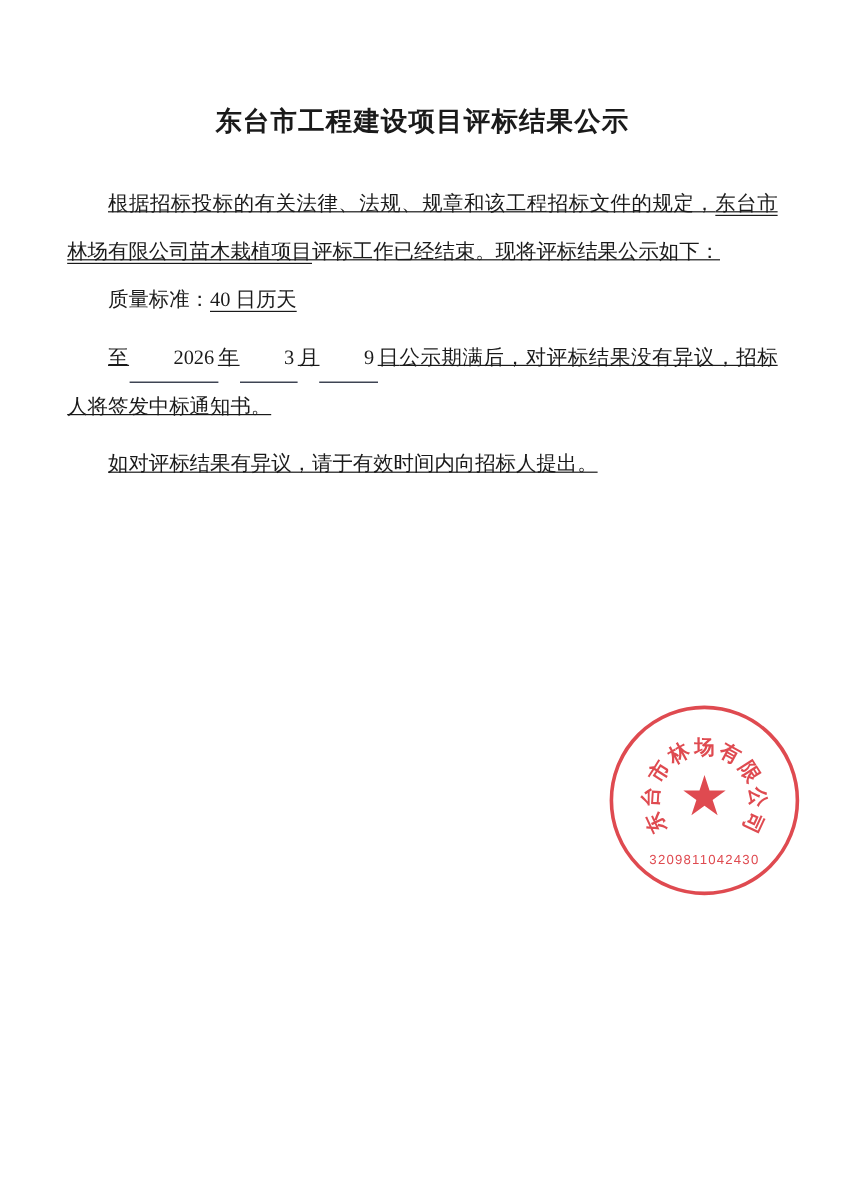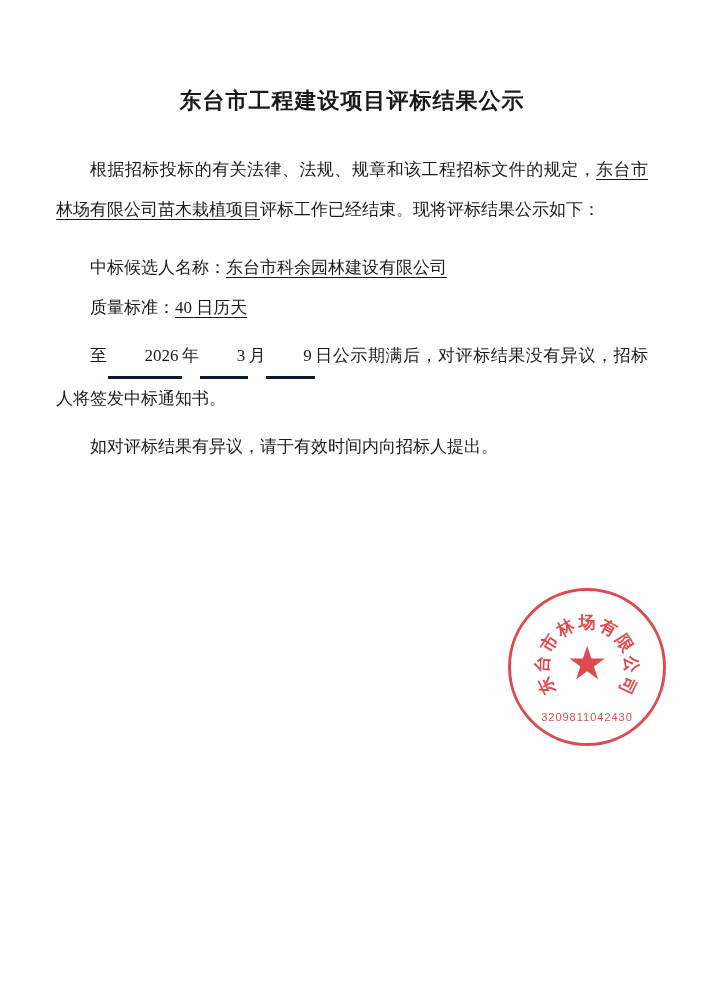--- a/index.html
+++ b/index.html
@@ -33,35 +33,36 @@
   }
   p.para {
     font-size: 17px;
     line-height: 40px;
     margin: 0;
     text-align: justify;
     text-justify: inter-ideograph;
   }
   .indent {
     text-indent: 34px;
+    text-decoration: underline;
   }
   .ul {
     text-decoration: underline;
     text-underline-offset: 4px;
   }
   .field-line {
     font-size: 17px;
     line-height: 40px;
     margin: 0;
     text-indent: 34px;
     white-space: nowrap;
   }
   .blank {
     display: inline-block;
-    border-bottom: 3px solid #0f172a;
+    border-bottom: 1px solid #0f172a;
     text-align: center;
     padding: 0 3px;
   }
   .w-year { min-width: 44px; }
   .w-month { min-width: 18px; }
   .w-day { min-width: 18px; }
   .sign-block {
     position: absolute;
     right: 56px;
     top: 636px;
@@ -119,21 +120,20 @@
 </style>
 </head>
 <body>
 
 <div class="page">
 
   <h1 class="doc-title">东台市工程建设项目评标结果公示</h1>
 
   <p class="para indent"><span>根据招标投标的有关法律、法规、规章和该工程招标文件的规定，</span><span class="ul">东台市林场有限公司苗木栽植项目</span><span>评标工作已经结束。现将评标结果公示如下：</span></p>
 
-  <p class="field-line" style="margin-top:18px;"><span>中标候选人名称：</span><span class="ul">东台市科余园林建设有限公司</span></p>
 
 
   <p class="field-line"><span>质量标准：</span><span class="ul">40 日历天</span></p>
 
 
   <p class="para indent" style="margin-top:8px;"><span>至</span><span class="blank w-year">2026</span><span>年</span><span class="blank w-month">3</span><span>月</span><span class="blank w-day">9</span><span>日</span><span>公示期满后，对评标结果没有异议，招标人将签发中标通知书。</span></p>
 
   <p class="para indent" style="margin-top:8px;"><span>如对评标结果有异议，请于有效时间内向招标人提出。</span></p>
 
 

